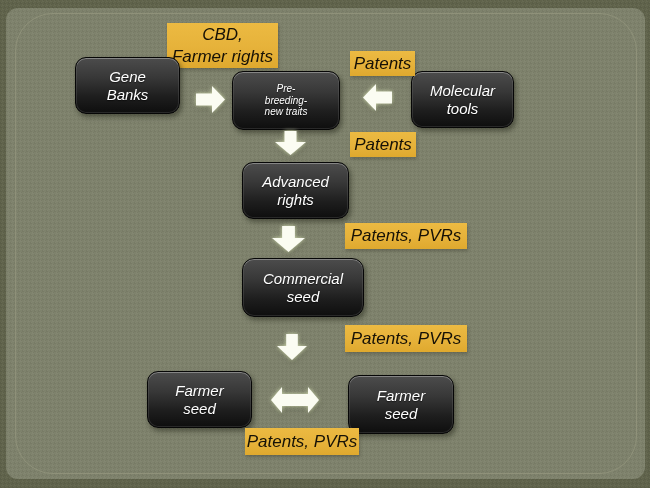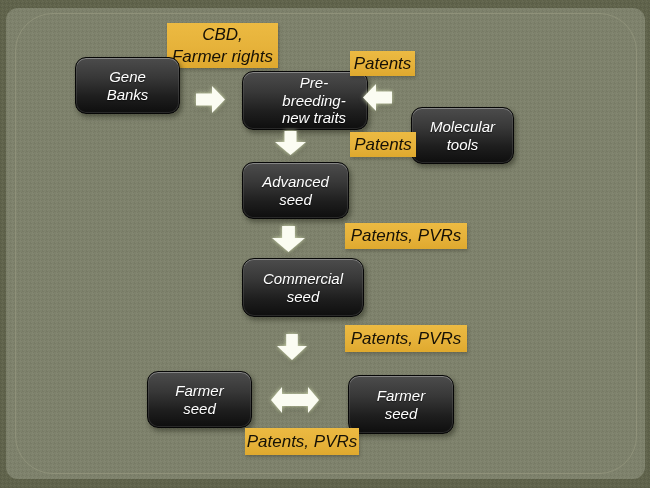--- a/index.html
+++ b/index.html
@@ -87,22 +87,22 @@
   .arrow {
     position: absolute;
     z-index: 3;
     filter: drop-shadow(0 0 2px rgba(224,234,188,0.9)) drop-shadow(1px 2px 2px rgba(40,44,26,0.25));
   }
   .arrow svg { display: block; width: 100%; height: 100%; }
   .arrow polygon { fill: var(--arrow-fill, #fbfcf2); }
 
   
   #node-gene-banks      { left: 75px;  top: 57px;  width: 103px; height: 55px; }
-  #node-pre-breeding    { left: 242px; top: 71px;  width: 106px; height: 57px; font-size: 15px; padding-left: 18px; }
-  #node-molecular-tools { left: 411px; top: 71px;  width: 101px; height: 55px; margin-top: 36px; }
+  #node-pre-breeding    { left: 232px; top: 71px;  width: 106px; height: 57px; font-size: 10px; }
+  #node-molecular-tools { left: 411px; top: 71px;  width: 101px; height: 55px; }
   #node-advanced-lines  { left: 242px; top: 162px; width: 105px; height: 55px; }
   #node-commercial-seed { left: 242px; top: 258px; width: 120px; height: 57px; border-radius: 12px; }
   #node-farmer-seed-left  { left: 147px; top: 371px; width: 103px; height: 55px; }
   #node-farmer-seed-right { left: 348px; top: 375px; width: 104px; height: 57px; }
 
   
   #label-cbd-farmer-rights      { left: 167px; top: 23px;  width: 111px; height: 45px; }
   #label-patents-molecular      { left: 350px; top: 51px;  width: 65px;  height: 25px; }
   #label-patents-prebreeding    { left: 350px; top: 132px; width: 66px;  height: 25px; }
   #label-patents-pvrs-advanced  { left: 345px; top: 223px; width: 122px; height: 26px; }
@@ -141,21 +141,21 @@
 Banks</div>
 
   <div class="node" id="node-pre-breeding">Pre-
 breeding-
 new traits</div>
 
   <div class="node" id="node-molecular-tools">Molecular
 tools</div>
 
   <div class="node" id="node-advanced-lines">Advanced
-seed</div>
+rights</div>
 
   <div class="node" id="node-commercial-seed">Commercial
 seed</div>
 
   <div class="node" id="node-farmer-seed-left">Farmer
 seed</div>
 
   <div class="node" id="node-farmer-seed-right">Farmer
 seed</div>
 

